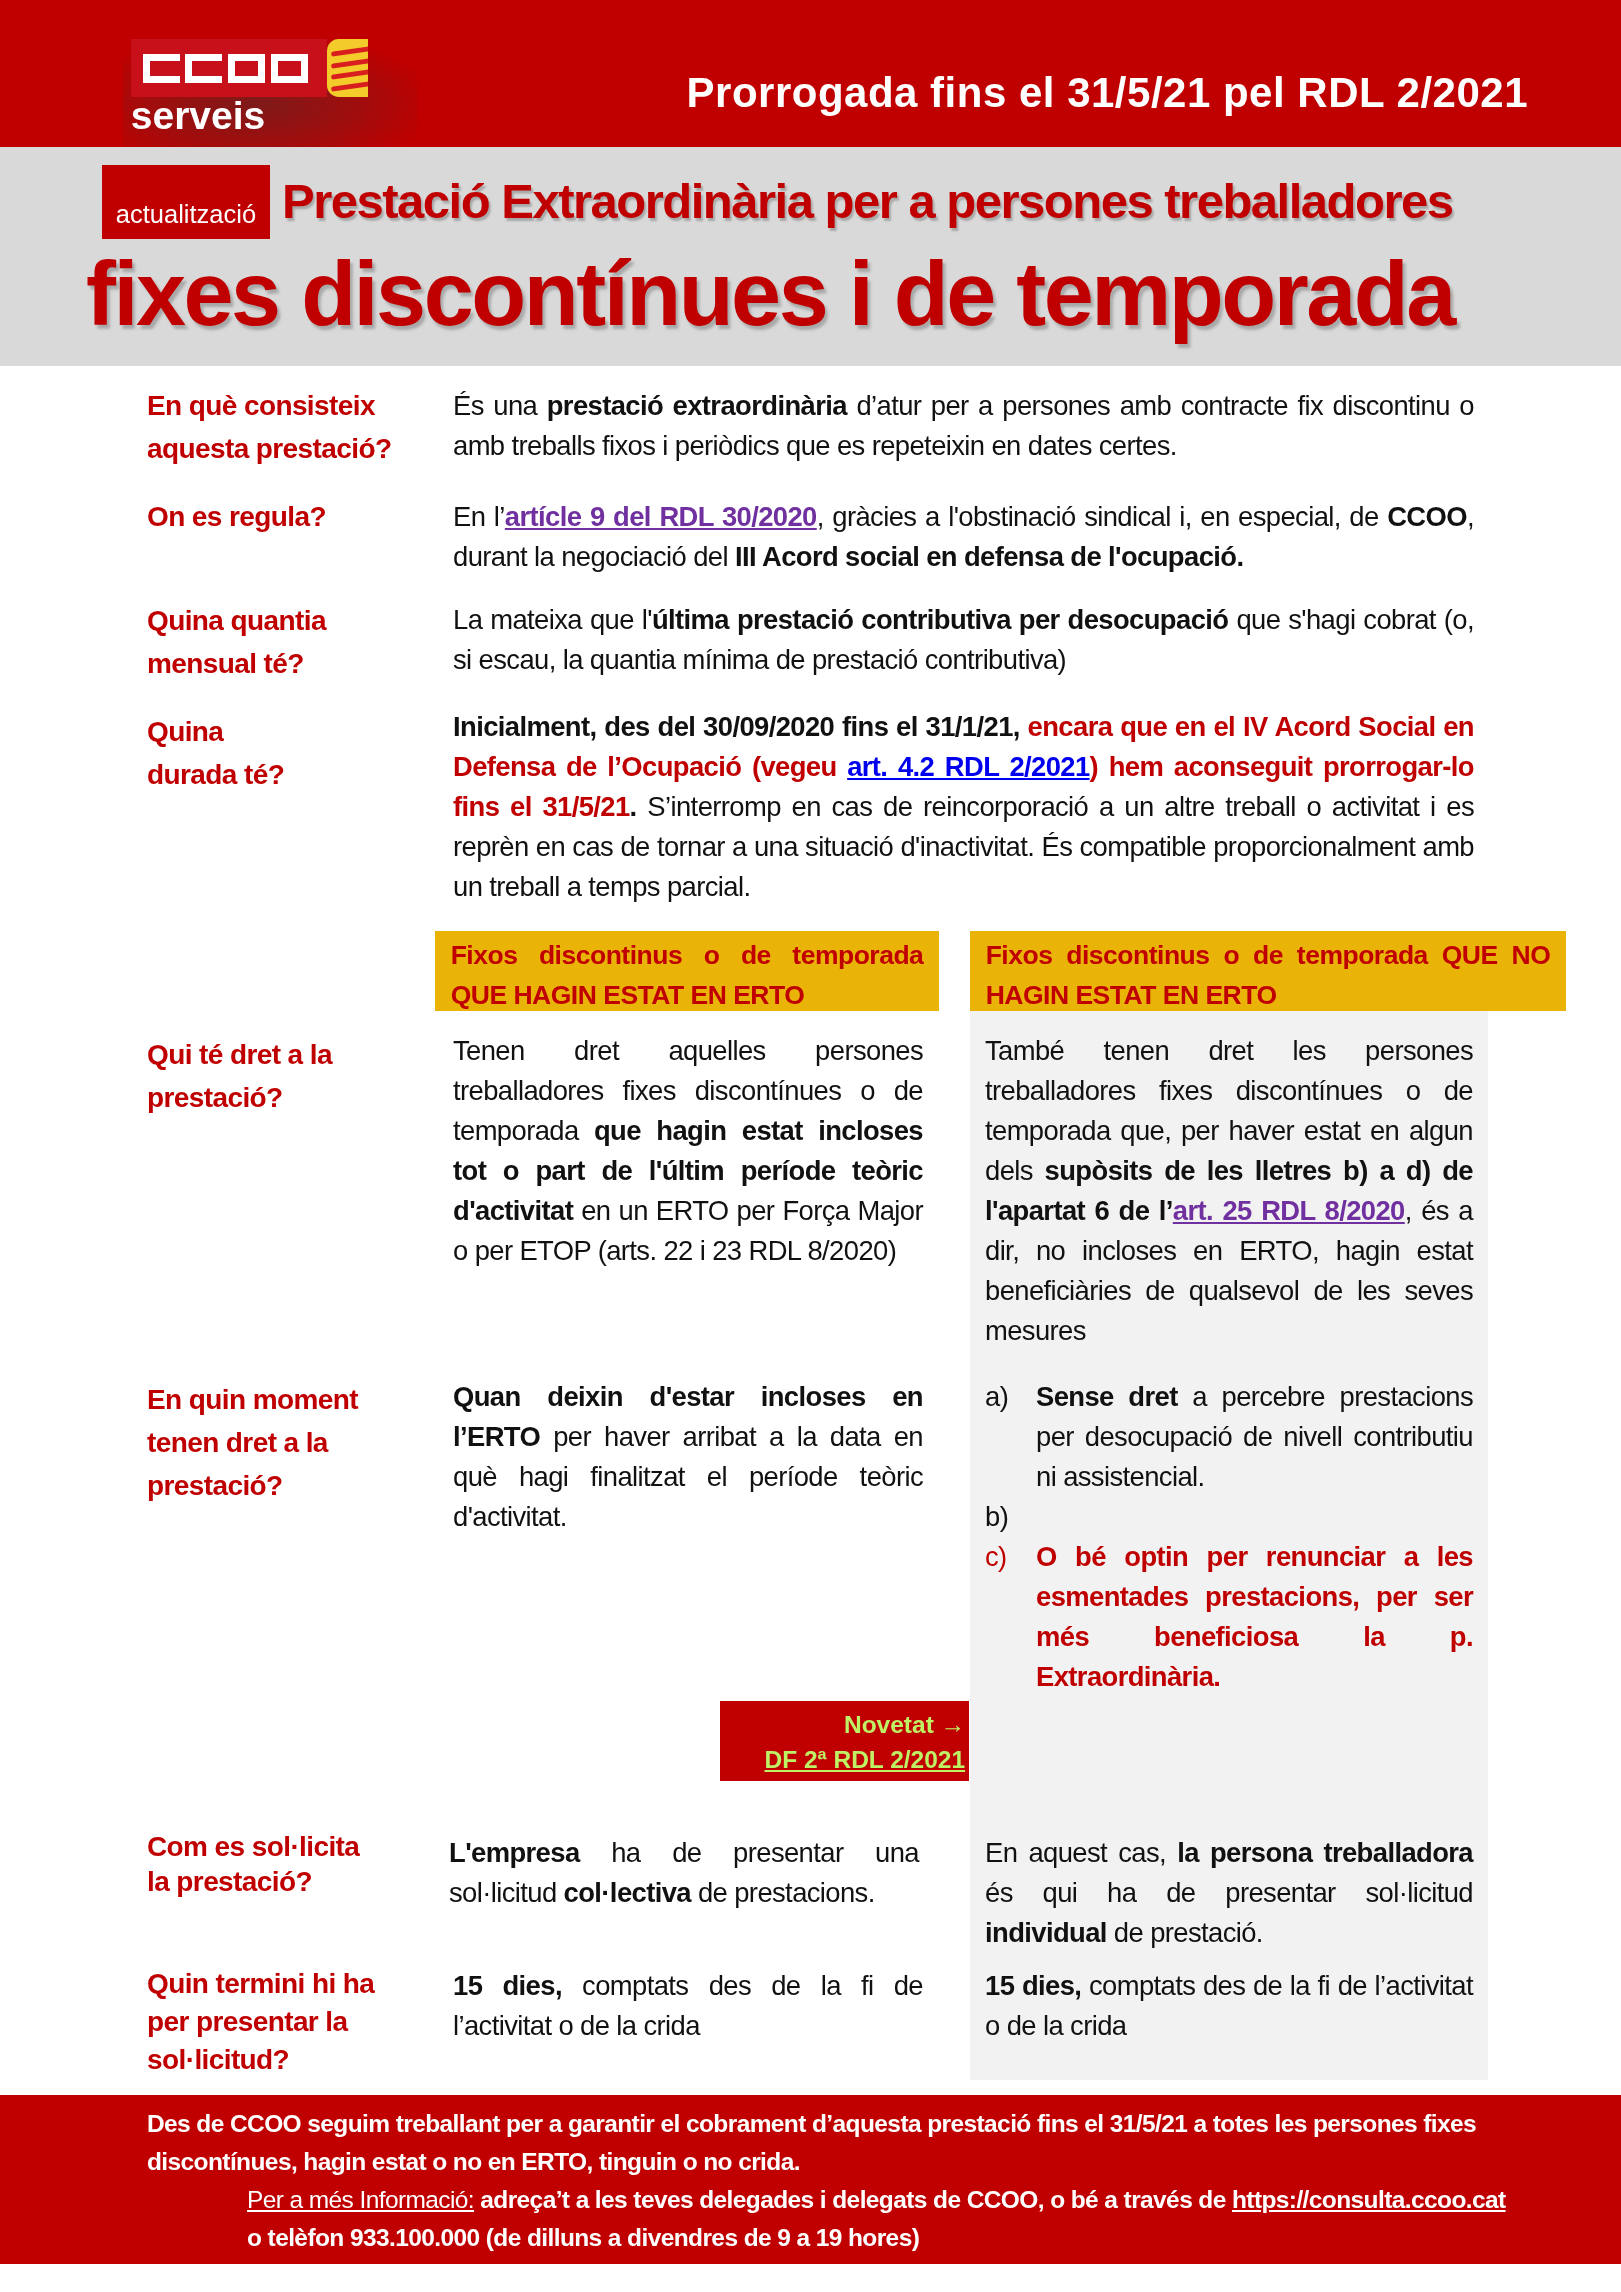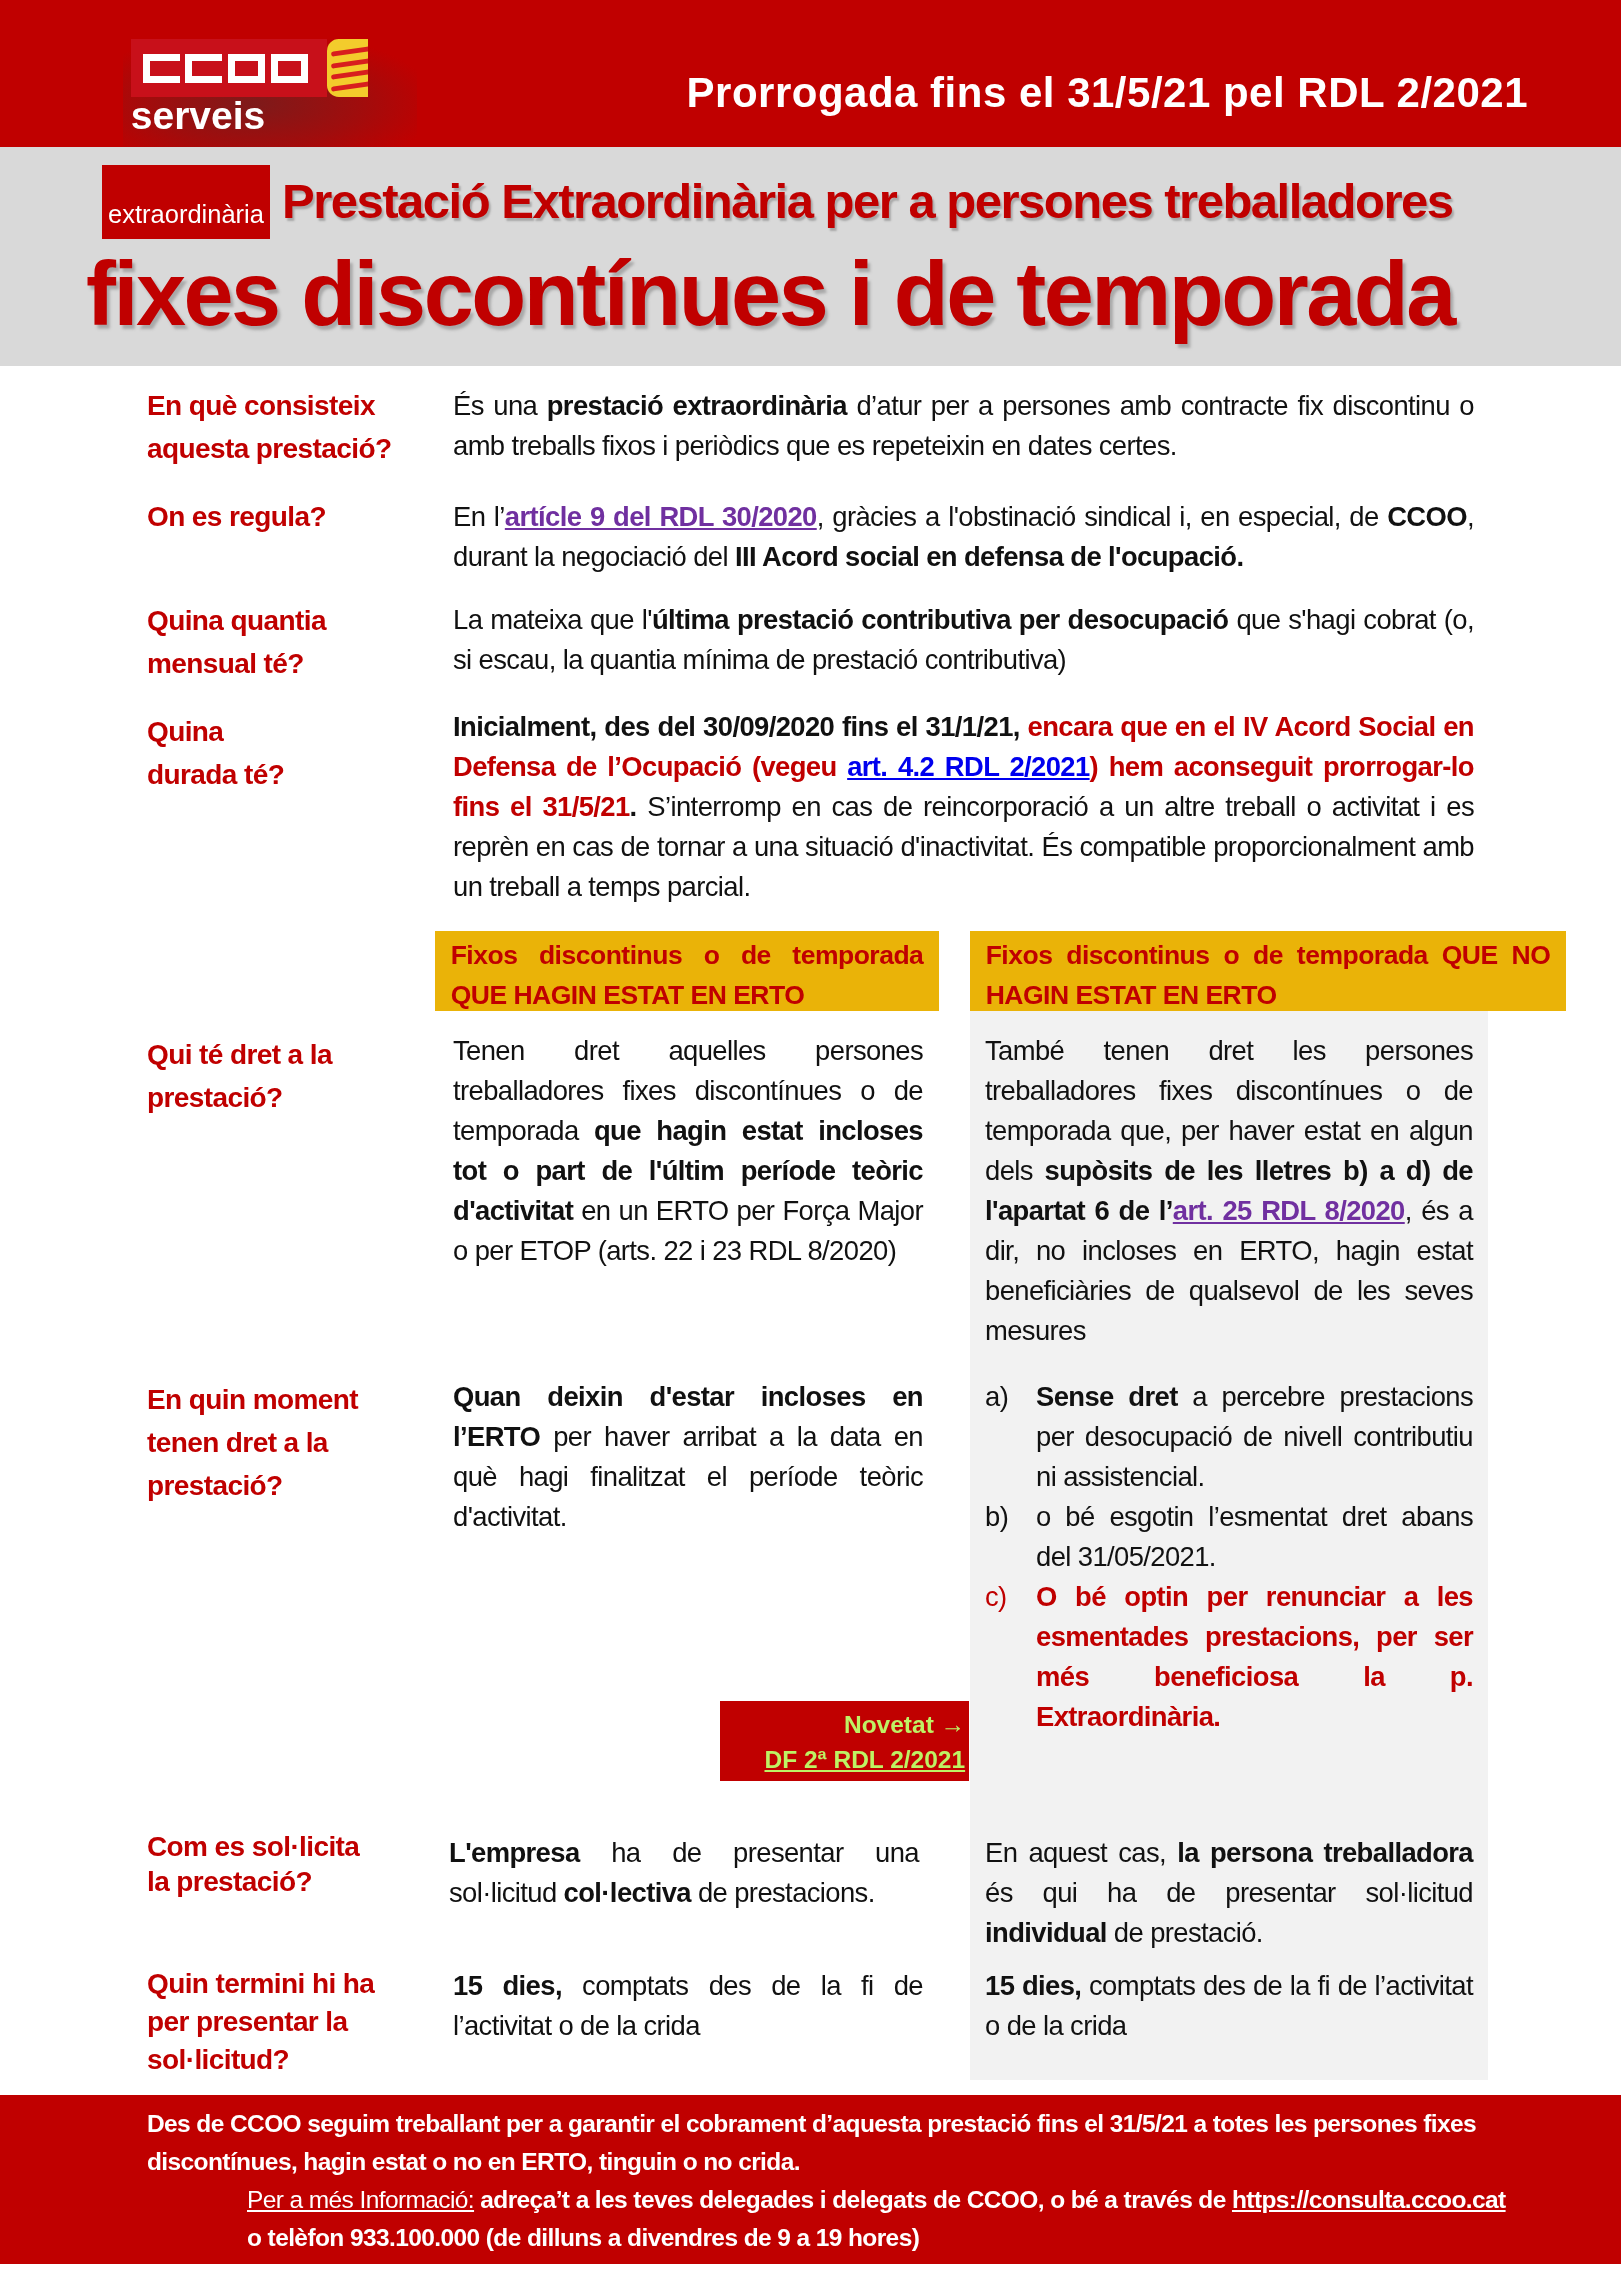--- a/index.html
+++ b/index.html
@@ -63,21 +63,21 @@
     <span style="top:9.8px"></span>
       <span style="top:21.6px"></span>
       <span style="top:33px"></span>
       <span style="top:45px"></span>
   </div>
   <div class="logo-text">serveis</div>
 </div>
 <div class="abs top-title">Prorrogada fins el 31/5/21 pel RDL 2/2021</div>
 
 <div class="abs gray-band"></div>
-<div class="abs badge">extraordinària</div>
+<div class="abs badge">actualització</div>
 <div class="abs subtitle">Prestació Extraordinària per a persones treballadores</div>
 <div class="abs title">fixes discontínues i de temporada</div>
 
 <div class="abs label" style="top:384px; width:274px;">En què consisteix aquesta prestació?</div>
 <div class="abs body-text" style="top:386px;">
   <span>És una </span><b>prestació extraordinària</b><span> d’atur per a persones amb contracte fix discontinu o amb treballs fixos i periòdics que es repeteixin en dates certes.</span>
 </div>
 
 <div class="abs label" style="top:495px; width:274px;">On es regula?</div>
 <div class="abs body-text" style="top:497px;">
@@ -111,21 +111,20 @@
 <div class="abs col-text" style="left:453px; top:1377px; width:470px;">
   <b>Quan deixin d'estar incloses en l’ERTO</b><span> per haver arribat a la data en què hagi finalitzat el període teòric d'activitat.</span>
 </div>
 <div class="abs col-text" style="left:985px; top:1377px; width:488px;">
   <div class="list-item">
     <span class="mk">a)</span>
     <span><b>Sense dret</b><span> a percebre prestacions per desocupació de nivell contributiu ni assistencial.</span></span>
   </div>
   <div class="list-item">
     <span class="mk">b)</span>
-    <span>o bé esgotin l’esmentat dret abans del 31/05/2021.</span>
   </div>
   <div class="list-item red">
     <span class="mk">c)</span>
     <b>O bé optin per renunciar a les esmentades prestacions, per ser més beneficiosa la p. Extraordinària.</b>
   </div>
 </div>
 <div class="abs novetat">
   <div>Novetat →</div>
   <div class="ref">DF 2ª RDL 2/2021</div>
 </div>

